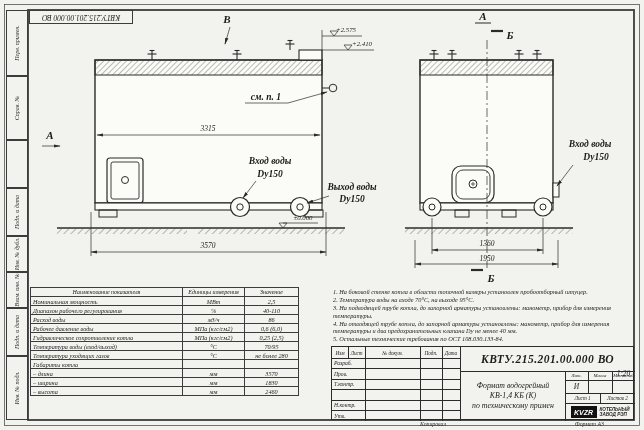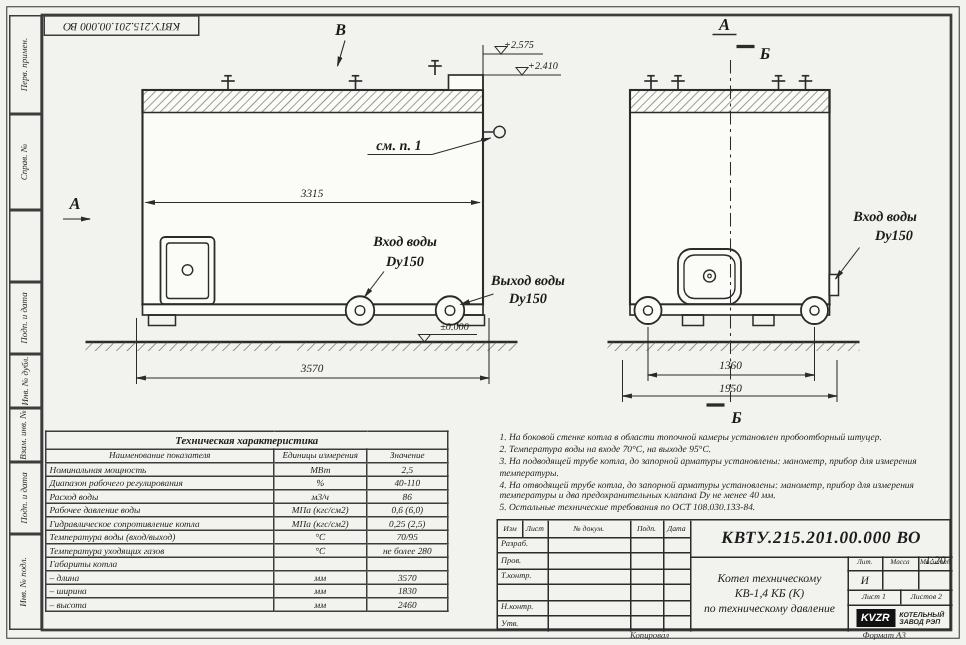--- a/index.html
+++ b/index.html
@@ -252,23 +252,20 @@
     <span>КВТУ.215.201.00.000 ВО</span>
   </div>
 
   <table class="tech">
     <colgroup>
         <col class="c1">
         <col class="c2">
         <col class="c3">
       </colgroup>
     <tbody>
-        <tr>
-          <td class="title" colspan="3">Техническая характеристика</td>
-        </tr>
     <tr>
       <td class="hdr">Наименование показателя</td>
       <td class="hdr">Единицы измерения</td>
       <td class="hdr">Значение</td>
     </tr>
     <tr>
           <td>Номинальная мощность</td>
           <td class="c">МВт</td>
           <td class="c">2,5</td>
         </tr>
@@ -364,23 +361,23 @@
     <div class="cell lbl" style="left:0;top:11px;width:33px;height:10px;">Разраб.</div>
     <div class="cell lbl" style="left:0;top:21px;width:33px;height:11px;">Пров.</div>
     <div class="cell lbl" style="left:0;top:32px;width:33px;height:10px;">Т.контр.</div>
     <div class="cell lbl" style="left:0;top:42px;width:33px;height:11px;"></div>
     <div class="cell lbl" style="left:0;top:53px;width:33px;height:10px;">Н.контр.</div>
     <div class="cell lbl" style="left:0;top:63px;width:33px;height:11px;">Утв.</div>
 
     <div class="cell code" style="left:128px;top:0;width:175px;height:24px;">КВТУ.215.201.00.000 ВО</div>
 
     <div class="cell name" style="left:129px;top:24px;width:104px;height:50px;">
-      <span>Котел техническому</span>
+      <span>Формат водогрейный</span>
       <span>КВ-1,4 КБ (К)</span>
-      <span>по техническому давление</span>
+      <span>по техническому примен</span>
     </div>
 
     <div class="cell" style="left:233px;top:24px;width:23px;height:9px;font-size:4.8px;">Лит.</div>
     <div class="cell" style="left:256px;top:24px;width:24px;height:9px;font-size:4.8px;">Масса</div>
     <div class="cell" style="left:280px;top:24px;width:23px;height:9px;font-size:4.8px;">Масштаб</div>
     <div class="cell val" style="left:233px;top:33px;width:23px;height:13px;">И</div>
     <div class="cell val" style="left:280px;top:20px;width:23px;height:13px;">1:20</div>
 
     <div class="cell" style="left:233px;top:46px;width:35px;height:10px;">Лист 1</div>
     <div class="cell" style="left:268px;top:46px;width:35px;height:10px;">Листов 2</div>

